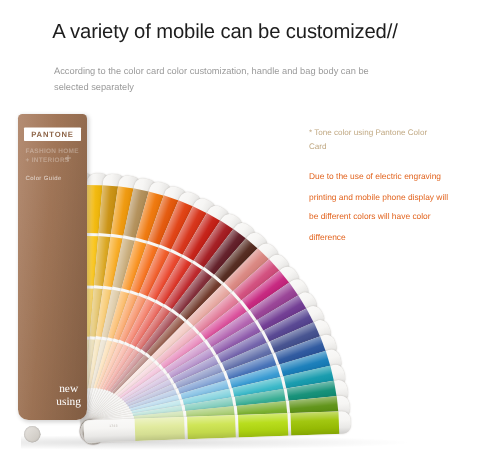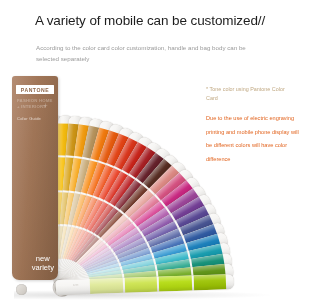--- a/index.html
+++ b/index.html
@@ -175,20 +175,21 @@
     letter-spacing: .25px;
   }
   .cover-new {
     position: absolute;
     right: 4px;
     bottom: 8px;
     text-align: center;
     font-size: 7.6px;
     line-height: 1.12;
     color: #ffffff;
+    font-family: Liberation Serif, serif;
   }
   .pivot {
     position: absolute;
     left: 16px;
     bottom: 5px;
     width: 11px;
     height: 11px;
     border-radius: 50%;
     background: linear-gradient(135deg,#e9e6e2,#c9c4bd);
     box-shadow: inset 0 0 1px rgba(0,0,0,.35);
@@ -420,20 +421,20 @@
       </div>
 
       <div class="cover-sub">FASHION HOME + INTERIORS</div>
 
       <div class="cover-plus">+</div>
 
       <div class="cover-guide">Color Guide</div>
 
       <div class="cover-new">
         <div>new</div>
-        <div>variety</div>
+        <div>using</div>
       </div>
     </div>
 
     <div class="pivot"></div>
   </div>
 
 </div>
 
 </body></html>

